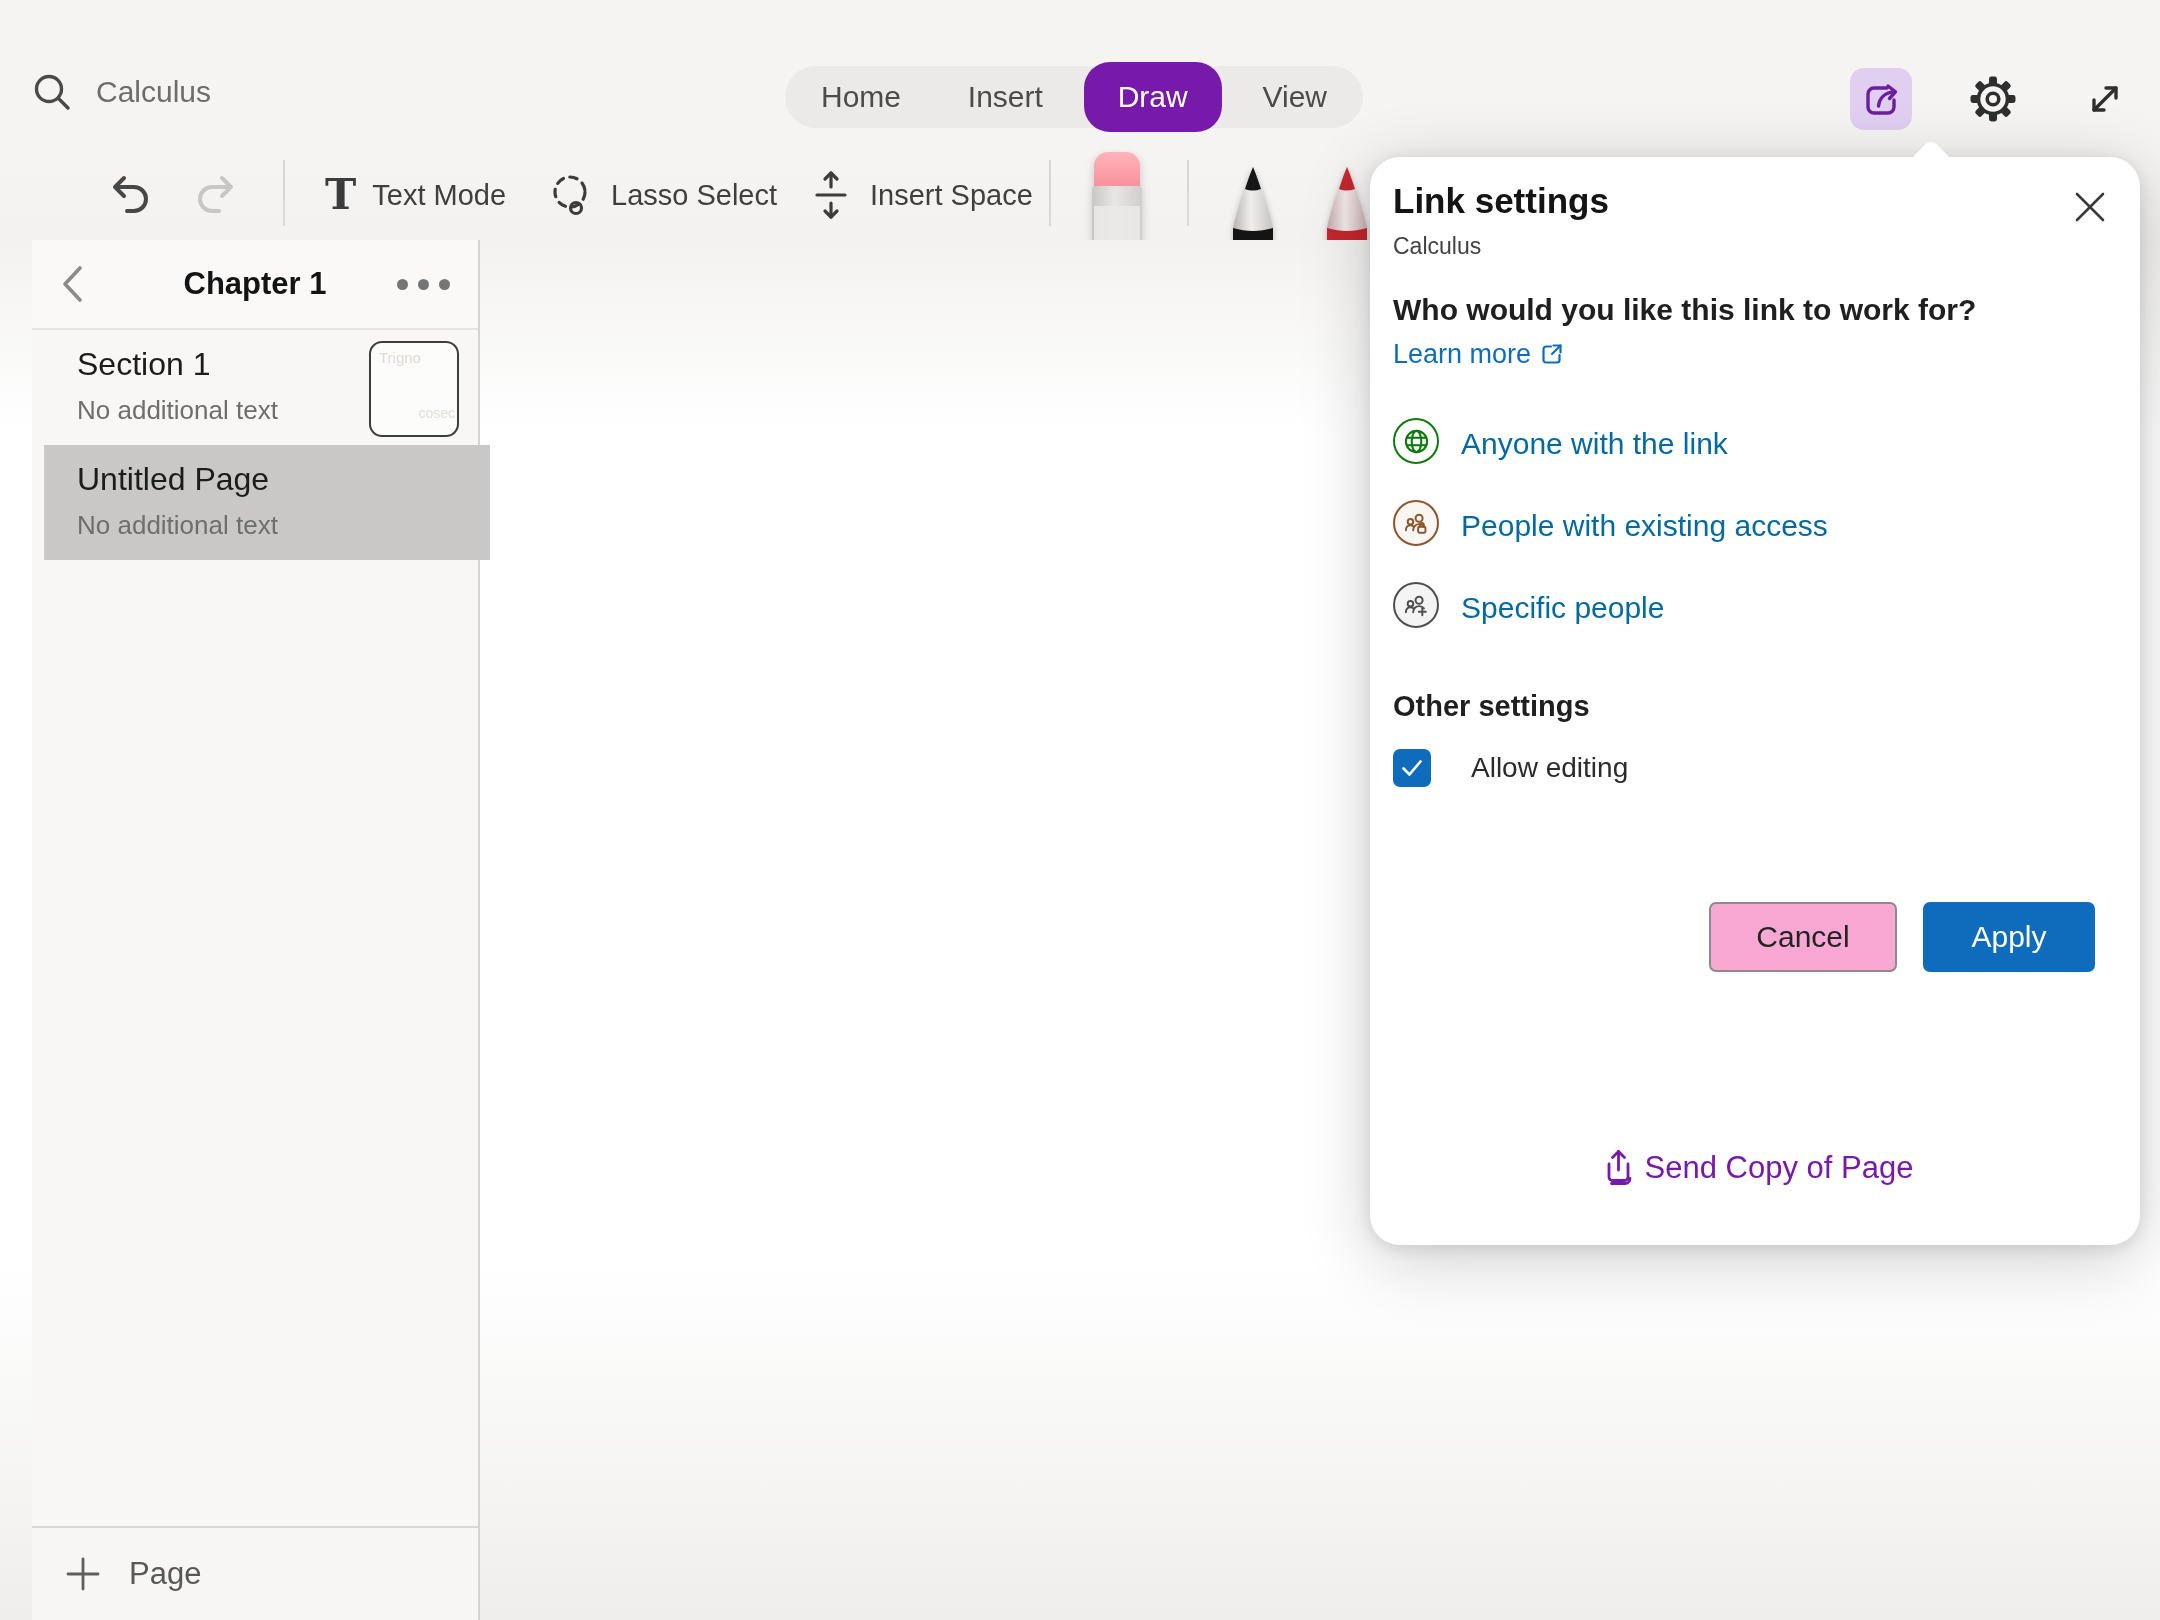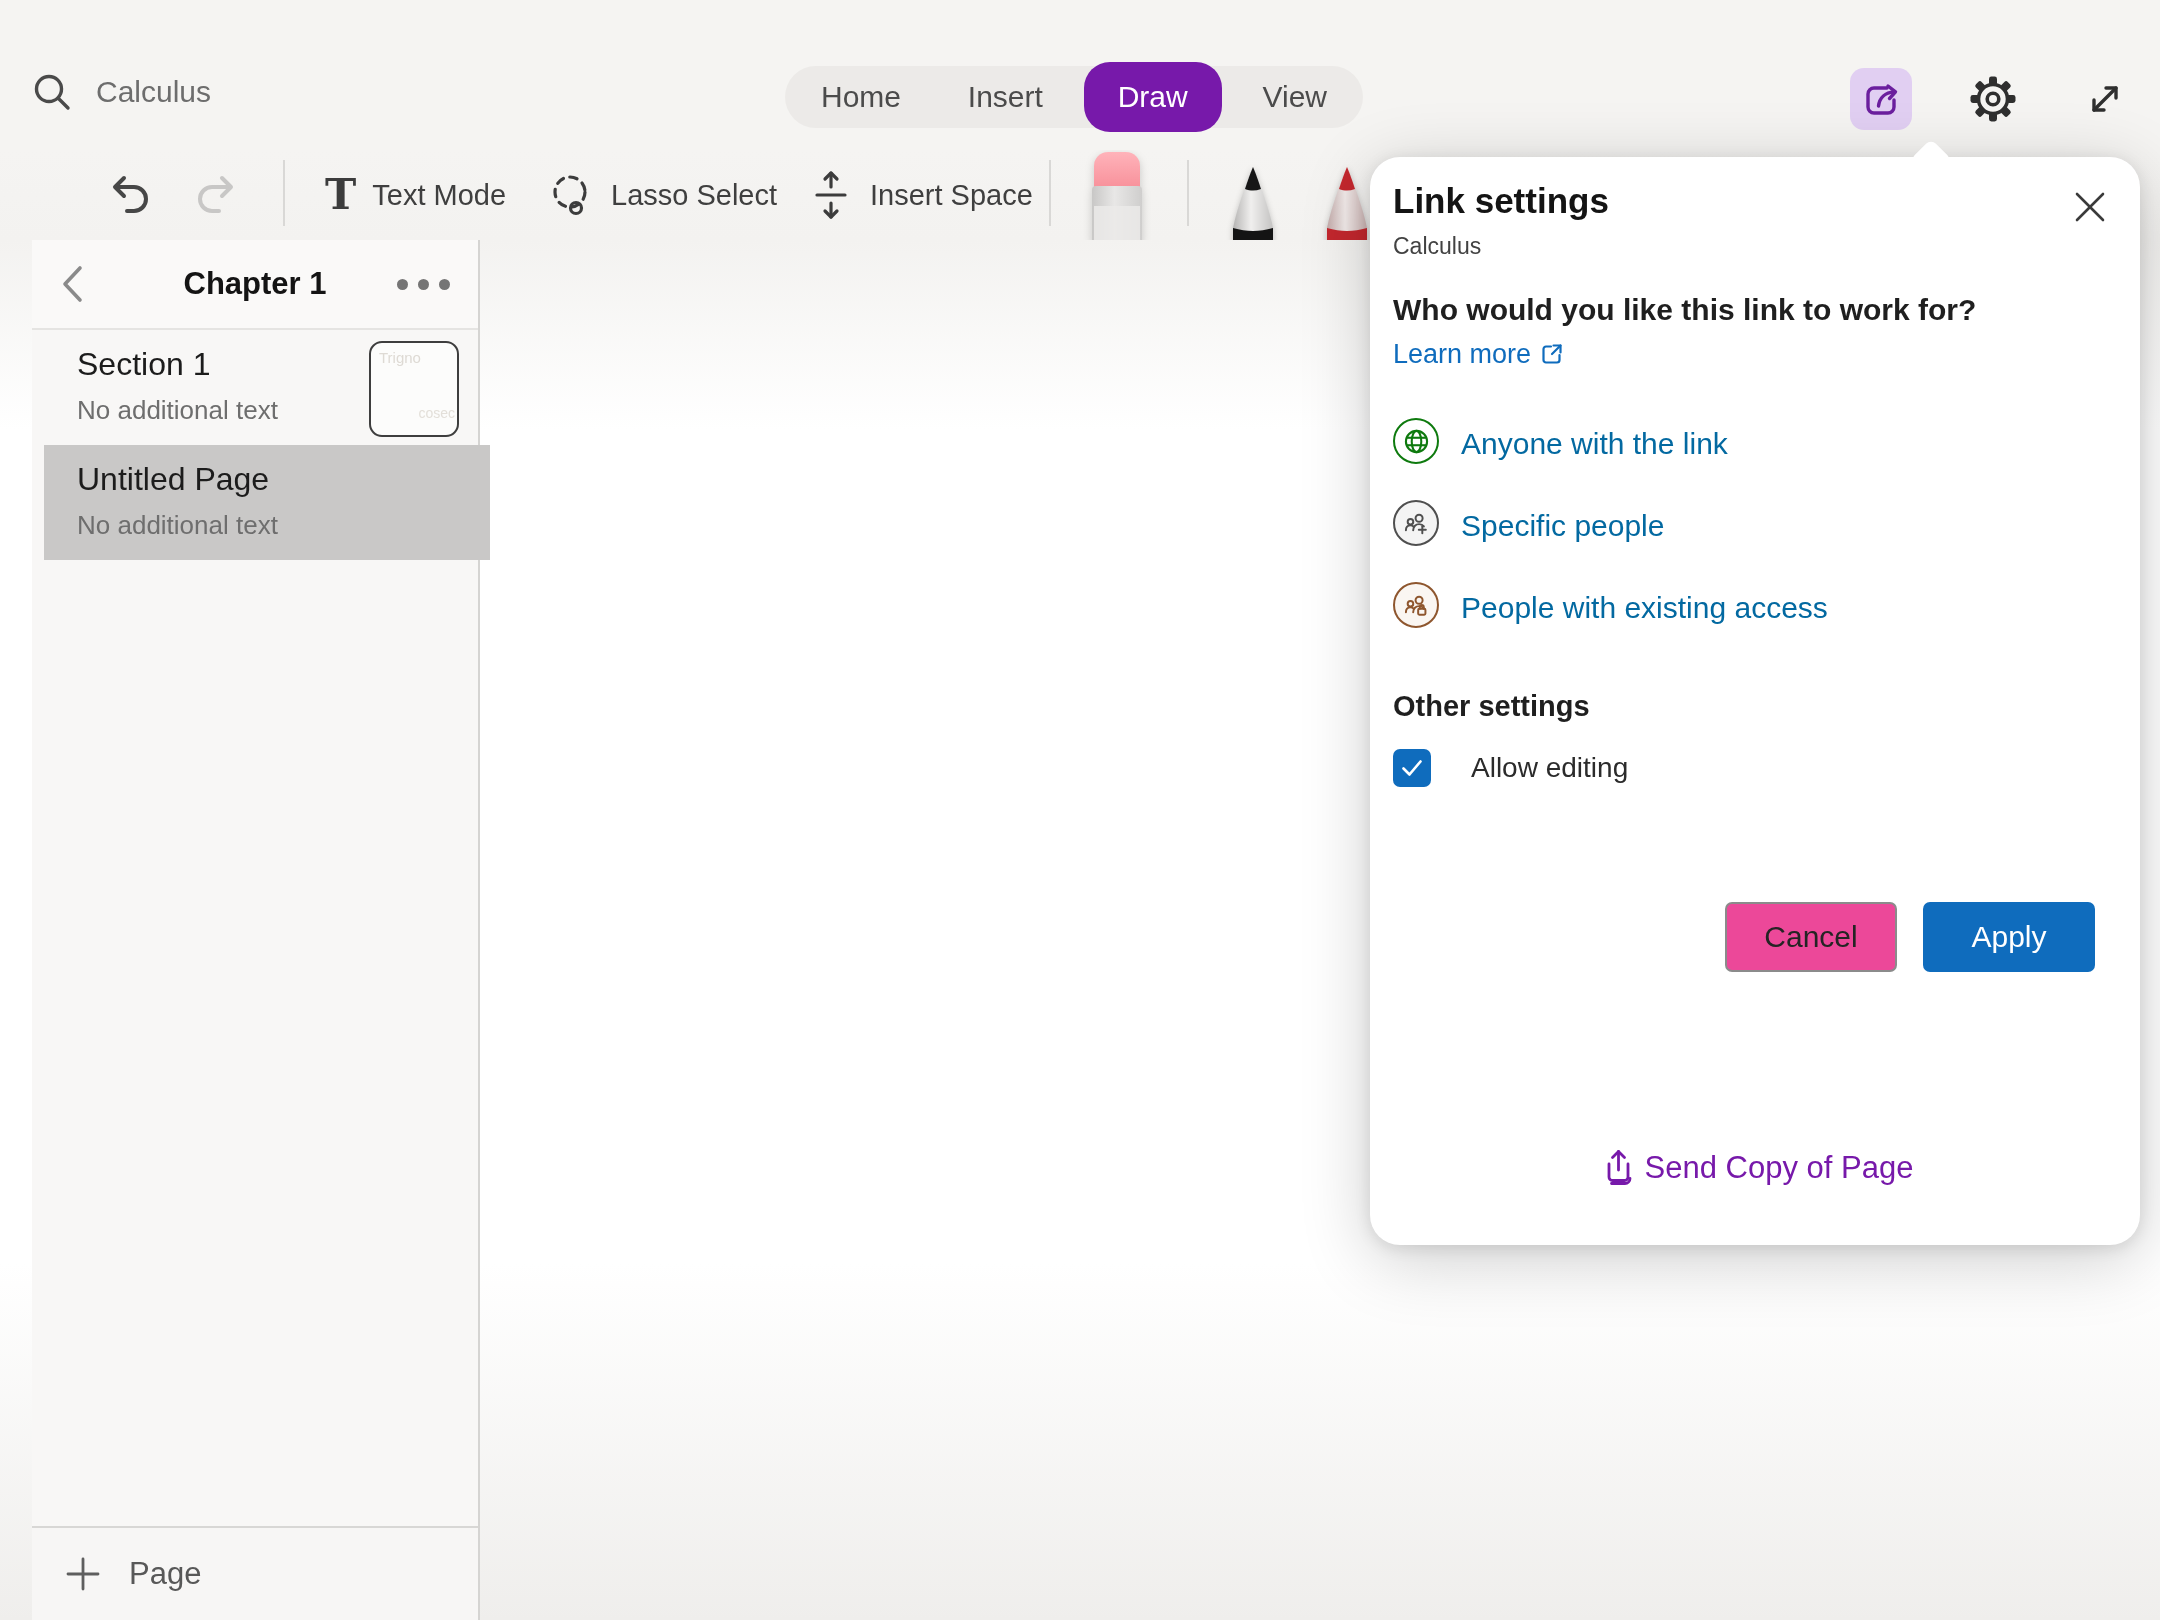--- a/index.html
+++ b/index.html
@@ -71,21 +71,21 @@
   .ring.b{border:2.5px solid #0F6CBD;background:#e9f1fa;}
   .ring.o{border:2.5px solid #8e562e;background:#faf6f2;}
   .ring.y{border:2.5px solid #4f4f4f;background:#f4f4f4;}
   .sel-check{position:absolute;right:-14px;top:22px;}
   .other-h{margin-top:38px;font-size:29px;font-weight:700;color:#1f1f1f;}
   .chk-row{margin-top:26px;display:flex;align-items:center;gap:40px;}
   .chk{width:38px;height:38px;background:#0F6CBD;border-radius:7px;display:flex;align-items:center;justify-content:center;}
   .chk-label{font-size:28px;color:#2b2b2b;}
   .btns{position:absolute;left:0;top:745px;width:100%;display:flex;justify-content:flex-end;gap:26px;padding-right:45px;box-sizing:border-box;}
   .btn{height:70px;border-radius:7px;font-size:30px;display:flex;align-items:center;justify-content:center;box-sizing:border-box;}
-  .btn.cancel{width:172px;background:#ec4899;border:2px solid #8b8b8b;color:#242424;}
+  .btn.cancel{width:188px;background:#f9a8d4;border:2px solid #8b8b8b;color:#242424;}
   .btn.apply{width:172px;background:#0F6CBD;color:#fff;}
   .sendcopy{position:absolute;left:0;bottom:56px;width:100%;display:flex;align-items:center;justify-content:center;gap:6px;color:#7719AA;font-size:31px;}
 </style>
 </head>
 <body>
 
 <div class="app">
 
   <header class="topbar">
     <div class="search">
@@ -301,48 +301,48 @@
               <ellipse cx="13" cy="13" rx="4.6" ry="10.2"></ellipse>
             <line x1="3.6" y1="9.4" x2="22.4" y2="9.4"></line>
               <line x1="3.6" y1="16.6" x2="22.4" y2="16.6"></line>
           </svg>
         </span>
         <span class="opt-label">Anyone with the link</span>
       </div>
 
 
       <div class="opt">
-        <span class="ring y">
-          <svg width="27" height="27" viewBox="0 0 26 26" fill="none" stroke="#4f4f4f" stroke-width="1.9" stroke-linecap="round">
-            <circle cx="15.5" cy="8" r="3.4"></circle>
-            <path d="M9.8 19.5 c0 -3.6 2.6 -5.9 5.7 -5.9 1.9 0 3.6 .8 4.6 2.2"></path>
-            <circle cx="7.2" cy="11.3" r="2.7"></circle>
-            <path d="M2.8 19.5 c0 -2.9 1.9 -4.7 4.4 -4.7 1.1 0 2.1 .35 2.9 1"></path>
-            <line x1="15.2" y1="19" x2="22" y2="19"></line>
-              <line x1="18.6" y1="15.6" x2="18.6" y2="22.4"></line>
-          </svg>
-        </span>
-        <span class="opt-label">Specific people</span>
-      </div>
-
-      <div class="opt">
         <span class="ring o">
           <svg width="27" height="27" viewBox="0 0 26 26" fill="none" stroke="#8e562e" stroke-width="1.9" stroke-linecap="round">
             <circle cx="15.5" cy="8" r="3.4"></circle>
             <path d="M9.8 19.5 c0 -3.6 2.6 -5.9 5.7 -5.9 1.9 0 3.6 .8 4.6 2.2"></path>
             <circle cx="7.2" cy="11.3" r="2.7"></circle>
             <path d="M2.8 19.5 c0 -2.9 1.9 -4.7 4.4 -4.7 1.1 0 2.1 .35 2.9 1"></path>
             <g>
               <rect x="14.6" y="16.2" width="7" height="5.6" rx="1.1"></rect>
               <path d="M16.2 16.2 v-1.7 a1.9 1.9 0 0 1 3.8 0 v1.7"></path>
             </g>
           </svg>
         </span>
         <span class="opt-label">People with existing access</span>
       </div>
+
+      <div class="opt">
+        <span class="ring y">
+          <svg width="27" height="27" viewBox="0 0 26 26" fill="none" stroke="#4f4f4f" stroke-width="1.9" stroke-linecap="round">
+            <circle cx="15.5" cy="8" r="3.4"></circle>
+            <path d="M9.8 19.5 c0 -3.6 2.6 -5.9 5.7 -5.9 1.9 0 3.6 .8 4.6 2.2"></path>
+            <circle cx="7.2" cy="11.3" r="2.7"></circle>
+            <path d="M2.8 19.5 c0 -2.9 1.9 -4.7 4.4 -4.7 1.1 0 2.1 .35 2.9 1"></path>
+            <line x1="15.2" y1="19" x2="22" y2="19"></line>
+              <line x1="18.6" y1="15.6" x2="18.6" y2="22.4"></line>
+          </svg>
+        </span>
+        <span class="opt-label">Specific people</span>
+      </div>
     </div>
 
     <div class="other-h">Other settings</div>
 
     <div class="chk-row">
       <span class="chk">
         <svg width="26" height="26" viewBox="0 0 26 26" fill="none" stroke="#ffffff" stroke-width="2.6" stroke-linecap="round" stroke-linejoin="round">
           <polyline points="4.5,13.5 10.5,19.5 21.5,6.5"></polyline>
         </svg>
       </span>

